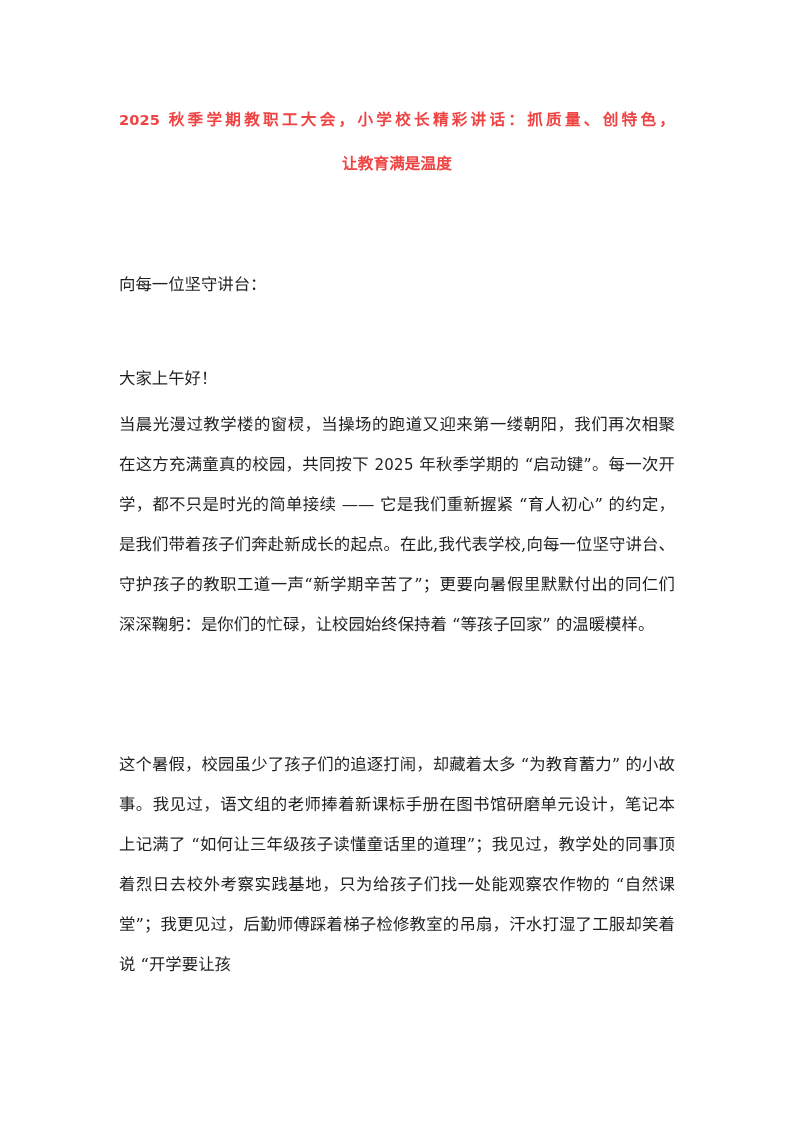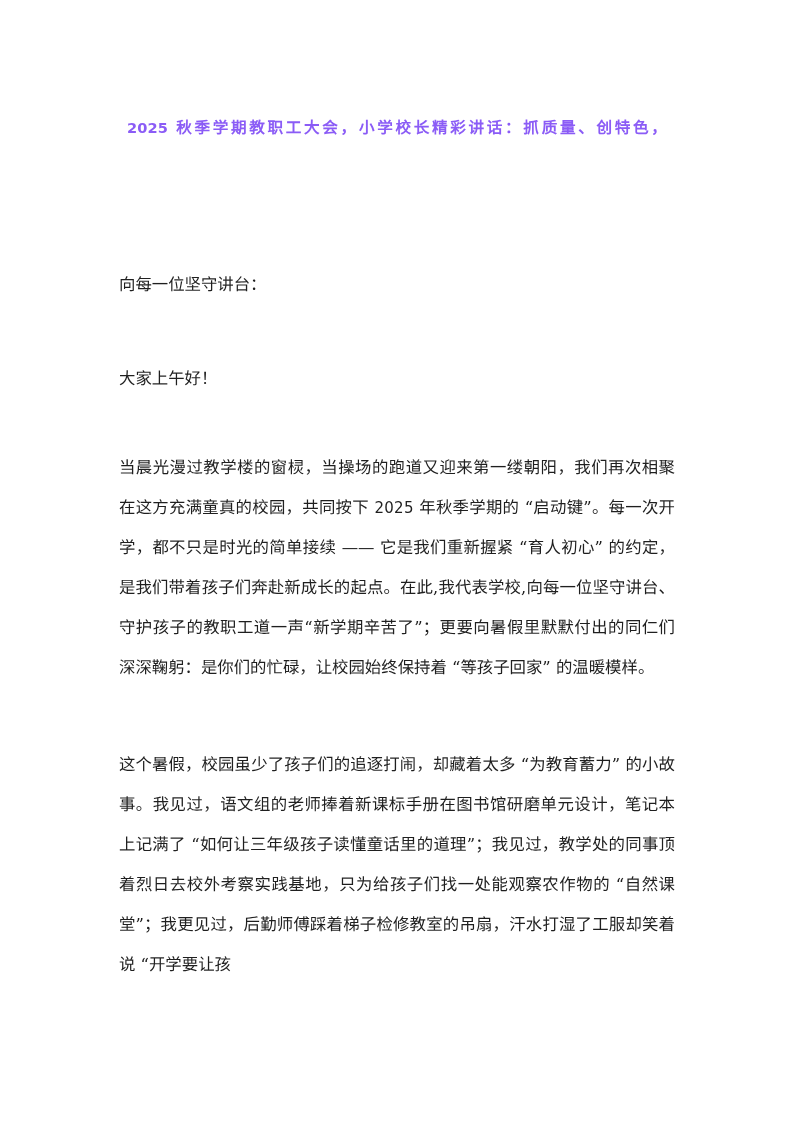--- a/index.html
+++ b/index.html
@@ -28,29 +28,29 @@
   
   .content {
     position: absolute;
     left: 119px;
     top: 0;
     width: 556px;
   }
 
   
   .doc-title {
-    margin: 8px;
+    margin: 0;
     padding: 0;
     font-size: 15.6px;
     font-weight: bold;
     line-height: 44px;
     text-align: justify;
     text-align-last: justify;
     letter-spacing: 0.1px;
-    color: #8b5cf6;
+    color: #ef4444;
   }
 
   .doc-title .title-line-1 {
     display: block;
     text-align: justify;
     text-align-last: justify;
     white-space: nowrap;
   }
 
   .doc-title .title-line-2 {
@@ -85,32 +85,33 @@
   .para .num {
     font-family: "DejaVu Sans", "Liberation Sans", sans-serif;
     font-size: 15px;
     letter-spacing: 0.3px;
   }
 
   
   .blk-title    { position: absolute; top: 98px;  left: 0; width: 556px; }
   .blk-salute   { position: absolute; top: 265px; left: 0; width: 556px; }
   .blk-greeting { position: absolute; top: 359px; left: 0; width: 556px; }
-  .blk-p1       { position: absolute; top: 448px; left: 0; width: 556px; }
+  .blk-p1       { position: absolute; top: 405px; left: 0; width: 556px; }
   .blk-p2       { position: absolute; top: 745px; left: 0; width: 556px; }
 </style>
 </head>
 <body>
 
 <div class="page">
   <div class="content">
 
     <div class="blk-title">
       <h1 class="doc-title">
         <span class="title-line-1"><span class="title-num">2025</span><span> 秋季学期教职工大会，小学校长精彩讲话：抓质量、创特色，</span></span>
+        <span class="title-line-2">让教育满是温度</span>
       </h1>
     </div>
 
     <div class="blk-salute">
       <p class="para loose">向每一位坚守讲台：</p>
     </div>
 
     <div class="blk-greeting">
       <p class="para loose">大家上午好！</p>
     </div>

